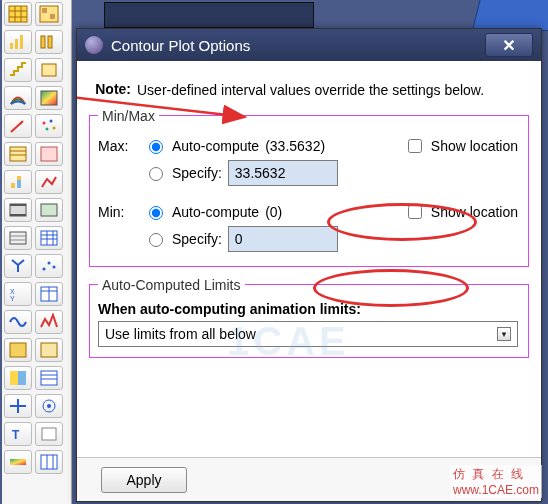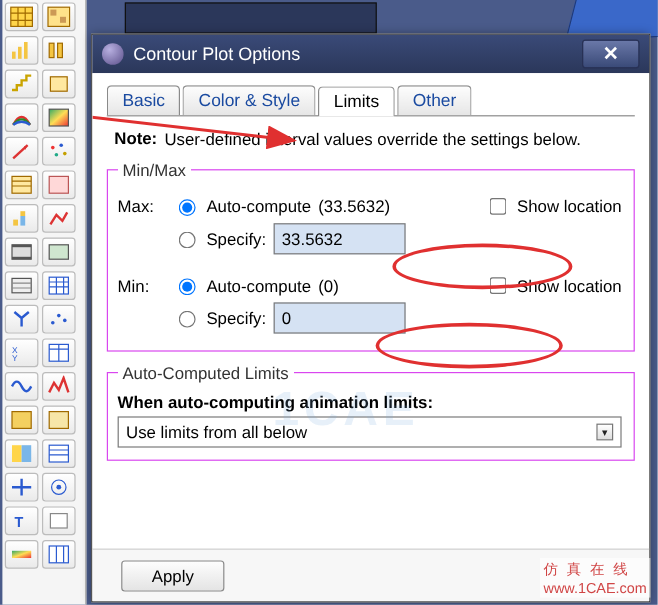--- a/index.html
+++ b/index.html
@@ -483,26 +483,20 @@
     <div class="title">Contour Plot Options</div>
     <div class="closebtn">
         <span>✕</span>
       </div>
   </div>
 
   <div class="body">
 
     <div class="faint">1CAE</div>
 
-    <div class="tabs">
-      <div class="tab">Basic</div>
-      <div class="tab">Color &amp; Style</div>
-      <div class="tab active">Limits</div>
-      <div class="tab">Other</div>
-    </div>
 
     <div class="note-row">
       <div class="note-label">Note:</div>
       <div class="note-text">User-defined interval values override the settings below.</div>
     </div>
 
     <fieldset class="group">
       <legend>Min/Max</legend>
 
       <div class="opt-row">

